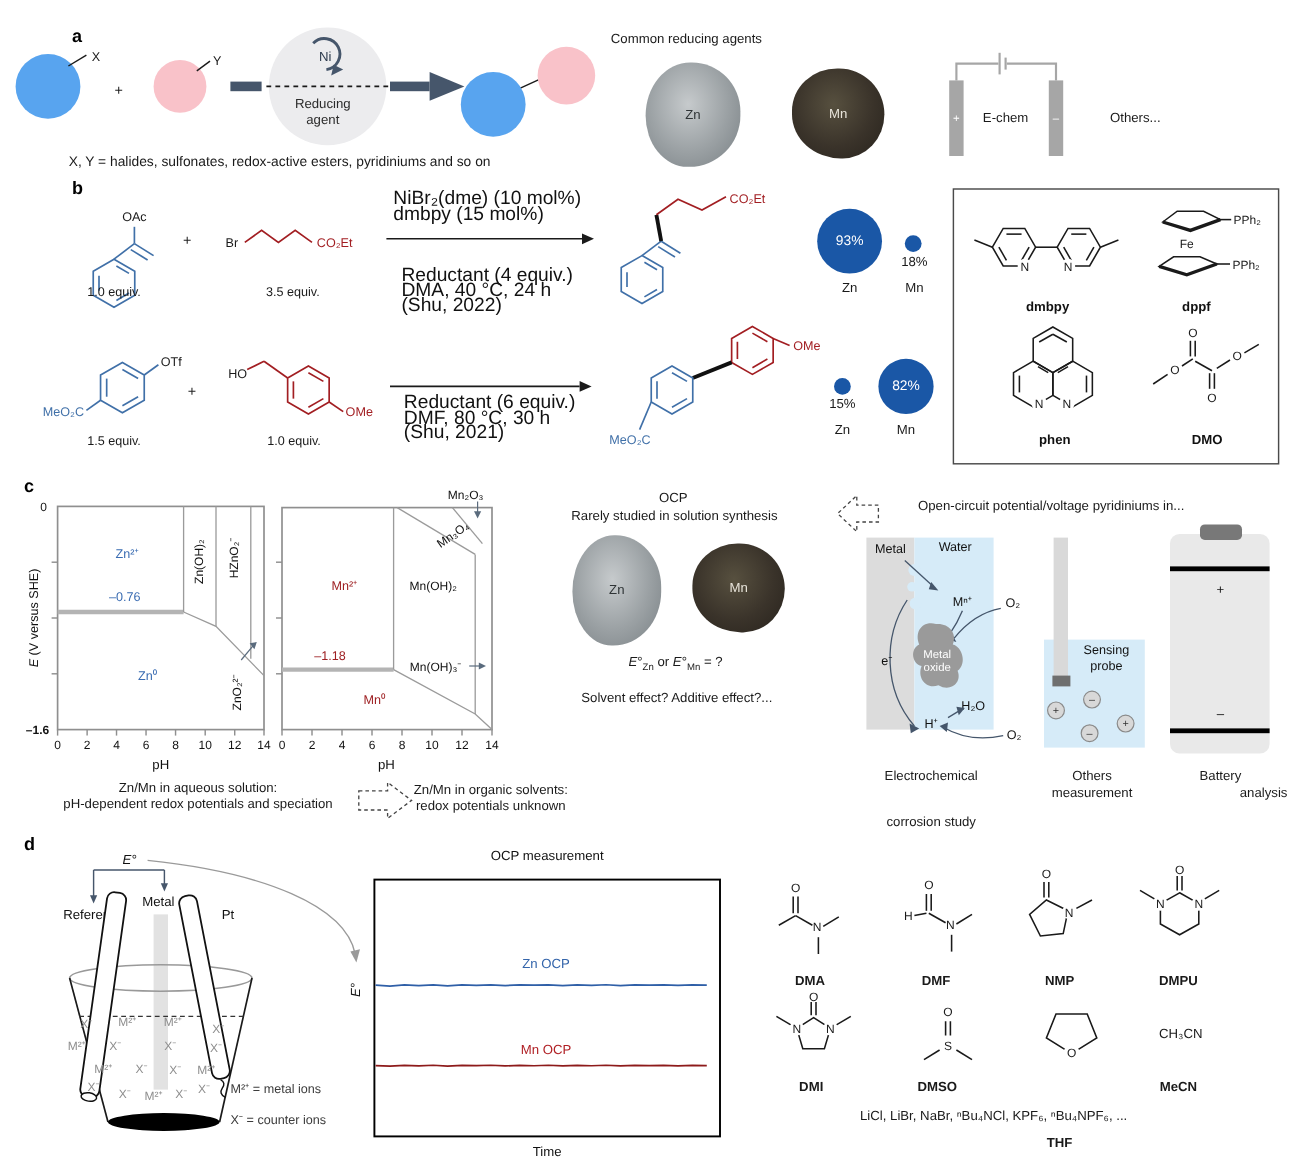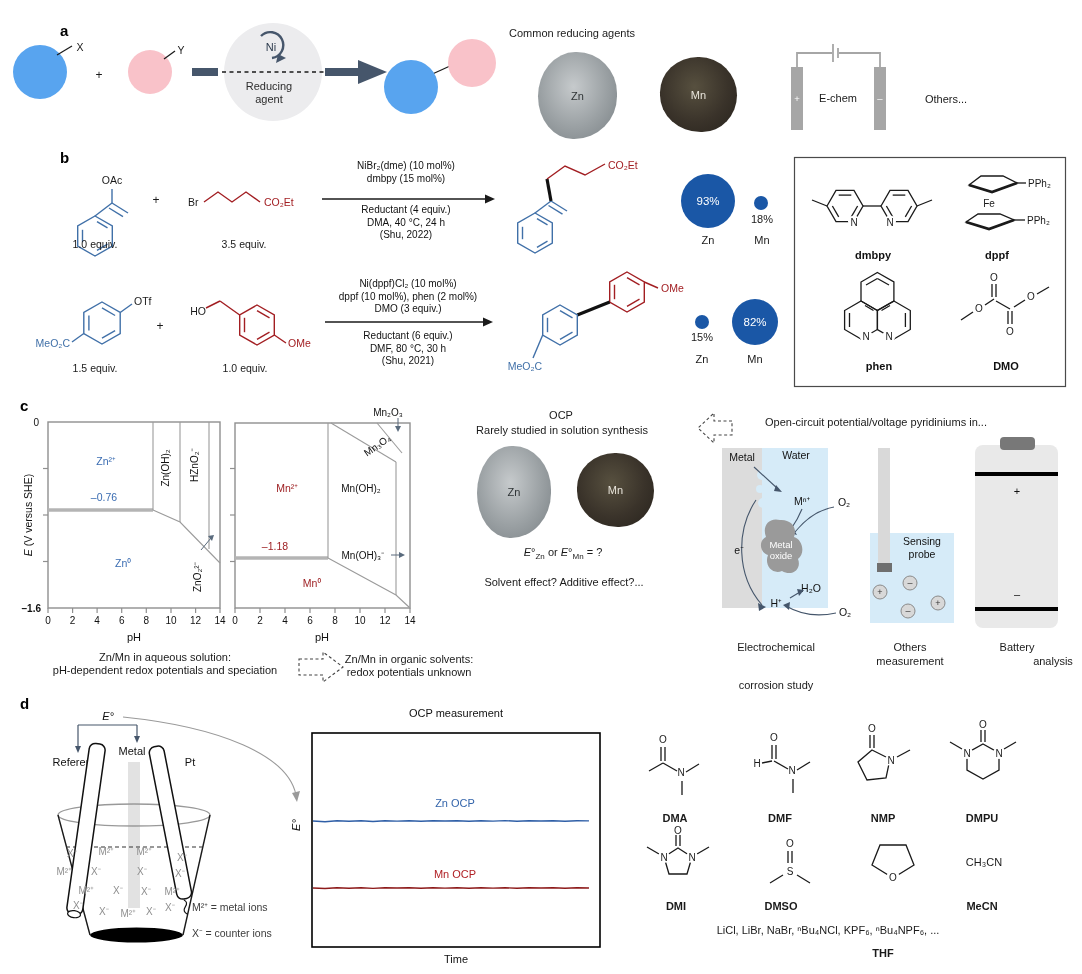--- a/index.html
+++ b/index.html
@@ -2,21 +2,21 @@
 <html><head>
 <meta charset="utf-8">
 <style>
   html,body{margin:0;padding:0;background:#fff}
   #fig{position:relative;width:1082px;height:974px;background:#fff;font-family:"Liberation Sans",sans-serif;overflow:hidden}
   .lbl{position:absolute;font-size:11px;color:#1a1a1a;white-space:nowrap}
   .sm{font-size:10.5px}
   .ctr{transform:translateX(-50%)}
   .b{font-weight:bold}
   .panel{position:absolute;font-weight:bold;font-size:15px;color:#000}
-  .cond{position:absolute;text-align:center;font-size:10px;line-height:12.5px;color:#111;white-space:nowrap;transform:translateX(-50%)}
+  .cond{position:absolute;text-align:left;font-size:16px;line-height:12.5px;color:#111;white-space:nowrap;transform:translateX(-50%)}
   .ycirc{position:absolute;border-radius:50%;background:#1a57a6;color:#fff;display:flex;align-items:center;justify-content:center}
   .blob-zn{position:absolute;background:radial-gradient(ellipse at 45% 40%,#c6cacc 0%,#9aa0a3 55%,#787f83 100%);border-radius:48% 52% 55% 45% / 52% 48% 50% 50%}
   .blob-mn{position:absolute;background:radial-gradient(ellipse at 45% 40%,#57503f 0%,#3a332a 55%,#27221c 100%);border-radius:50% 50% 46% 54% / 48% 52% 50% 50%}
   .blob-lbl{position:absolute;left:50%;top:50%;transform:translate(-50%,-50%);font-size:11px}
   svg{position:absolute;overflow:visible}
   svg text{font-family:"Liberation Sans",sans-serif}
   sub{font-size:8px}
 </style>
 </head>
 <body>
@@ -44,20 +44,21 @@
     <rect x="182" y="50" width="26" height="8" fill="#46566b"></rect>
     <line x1="212" y1="54" x2="315" y2="54" stroke="#1a1a1a" stroke-width="1.4" stroke-dasharray="4,3.5"></line>
     <rect x="315" y="50" width="33" height="8" fill="#46566b"></rect>
     <polygon points="348,42 377,54 348,66" fill="#46566b"></polygon>
 
     <line x1="407" y1="63" x2="440" y2="48" stroke="#1a1a1a" stroke-width="1.2"></line>
     <circle cx="401" cy="69" r="27" fill="#58a4ef"></circle>
     <circle cx="462" cy="45" r="24" fill="#f9c2c9"></circle>
   </svg>
 
+  <div class="lbl ctr" style="left:233px;top:129px;font-size:11.5px">X, Y = halides, sulfonates, redox-active esters, pyridiniums and so on</div>
 
   <div class="lbl" style="left:509px;top:27px">Common reducing agents</div>
   <div class="blob-zn" style="left:538px;top:52px;width:79px;height:87px">
     <span class="blob-lbl" style="color:#2f3436">Zn</span>
   </div>
   <div class="blob-mn" style="left:660px;top:57px;width:77px;height:75px">
     <span class="blob-lbl" style="color:#e8e4da">Mn</span>
   </div>
 
   <svg style="left:780px;top:40px" width="120" height="95" viewBox="0 0 120 95">
@@ -99,21 +100,21 @@
   <div class="lbl sm ctr" style="left:244px;top:238px">3.5 equiv.</div>
 
   <div class="cond" style="left:406px;top:160px">
     <div>NiBr₂(dme) (10 mol%)</div>
     <div>dmbpy (15 mol%)</div>
   </div>
   <svg style="left:322px;top:192px" width="175" height="14" viewBox="0 0 175 14">
     <line x1="0" y1="7" x2="163" y2="7" stroke="#1a1a1a" stroke-width="1.3"></line>
     <polygon points="163,2.5 173,7 163,11.5" fill="#1a1a1a"></polygon>
   </svg>
-  <div class="cond" style="left:406px;top:204px">
+  <div class="cond" style="left:406px;top:224px">
     <div>Reductant (4 equiv.)</div>
     <div>DMA, 40 °C, 24 h</div>
     <div>(Shu, 2022)</div>
   </div>
 
   <svg style="left:495px;top:155px" width="175" height="115" viewBox="0 0 175 115">
     <g stroke="#4070a8" stroke-width="1.4" fill="none">
       <polygon points="40,58 57.3,68 57.3,88 40,98 22.7,88 22.7,68"></polygon>
       <line x1="42" y1="63.6" x2="52.5" y2="69.8"></line>
         <line x1="52.5" y1="86.2" x2="42" y2="92.4"></line>
@@ -158,25 +159,20 @@
       <polygon points="77,30 94.3,40 94.3,60 77,70 59.7,60 59.7,40"></polygon>
       <line x1="77" y1="35.6" x2="89.5" y2="42.8"></line>
         <line x1="89.5" y1="57.2" x2="77" y2="64.4"></line>
         <line x1="64.5" y1="57.2" x2="64.5" y2="42.8"></line>
       <line x1="94.3" y1="60" x2="106" y2="68"></line>
     </g>
     <text x="108" y="72" font-size="10.5" fill="#a21e22">OMe</text>
   </svg>
   <div class="lbl sm ctr" style="left:245px;top:362px">1.0 equiv.</div>
 
-  <div class="cond" style="left:408px;top:278px">
-    <div>Ni(dppf)Cl₂ (10 mol%)</div>
-    <div>dppf (10 mol%), phen (2 mol%)</div>
-    <div>DMO (3 equiv.)</div>
-  </div>
   <svg style="left:325px;top:315px" width="170" height="14" viewBox="0 0 170 14">
     <line x1="0" y1="7" x2="158" y2="7" stroke="#1a1a1a" stroke-width="1.3"></line>
     <polygon points="158,2.5 168,7 158,11.5" fill="#1a1a1a"></polygon>
   </svg>
   <div class="cond" style="left:408px;top:330px">
     <div>Reductant (6 equiv.)</div>
     <div>DMF, 80 °C, 30 h</div>
     <div>(Shu, 2021)</div>
   </div>
 

